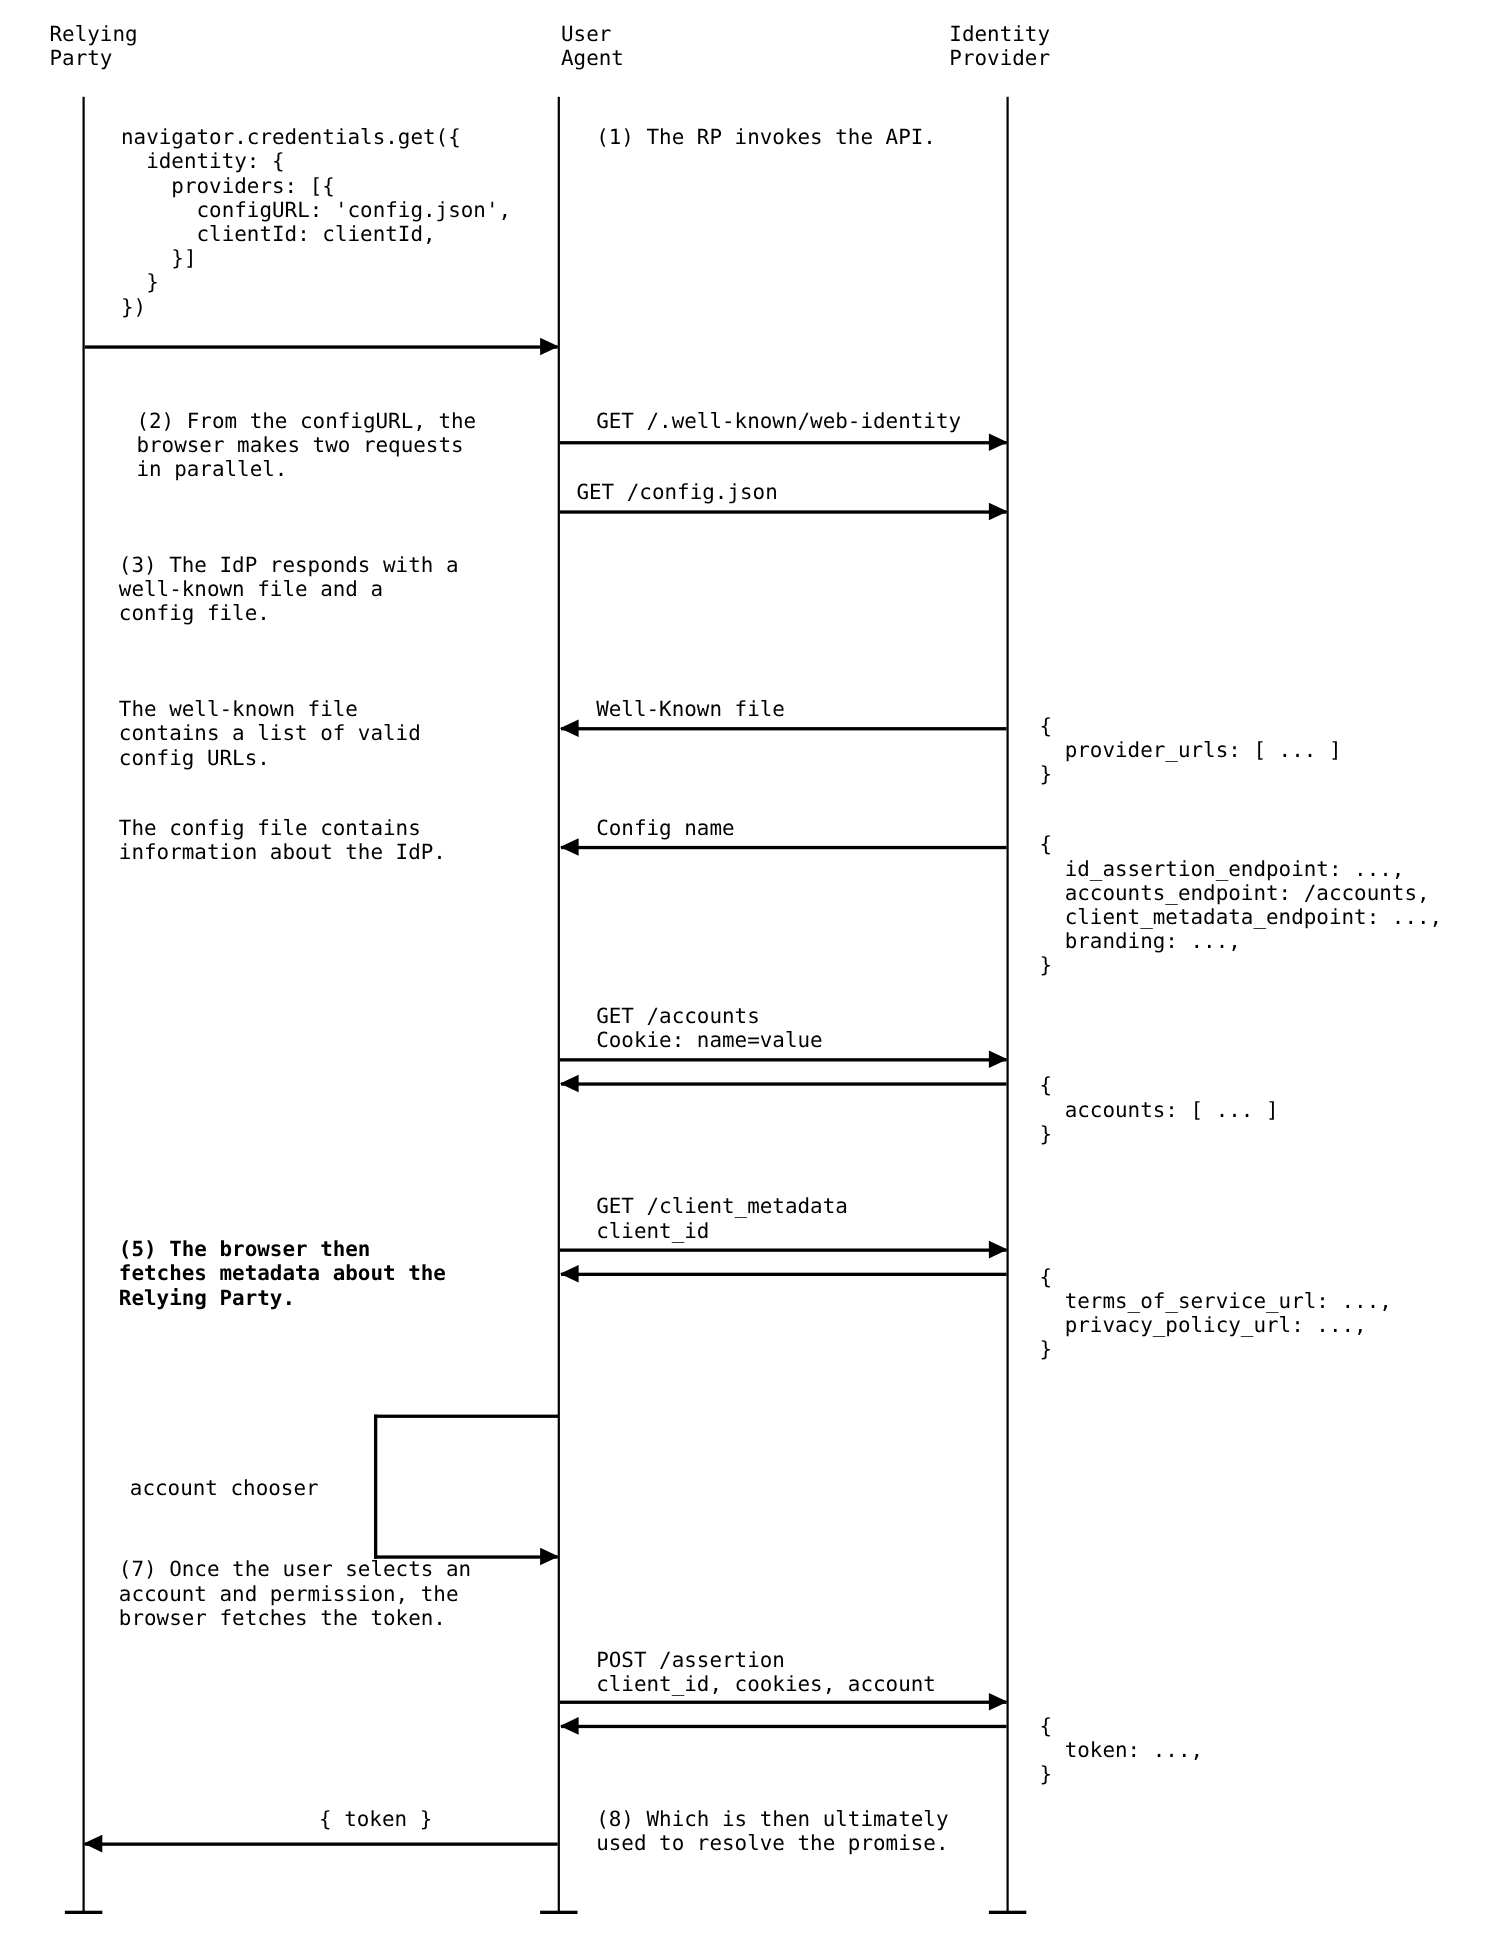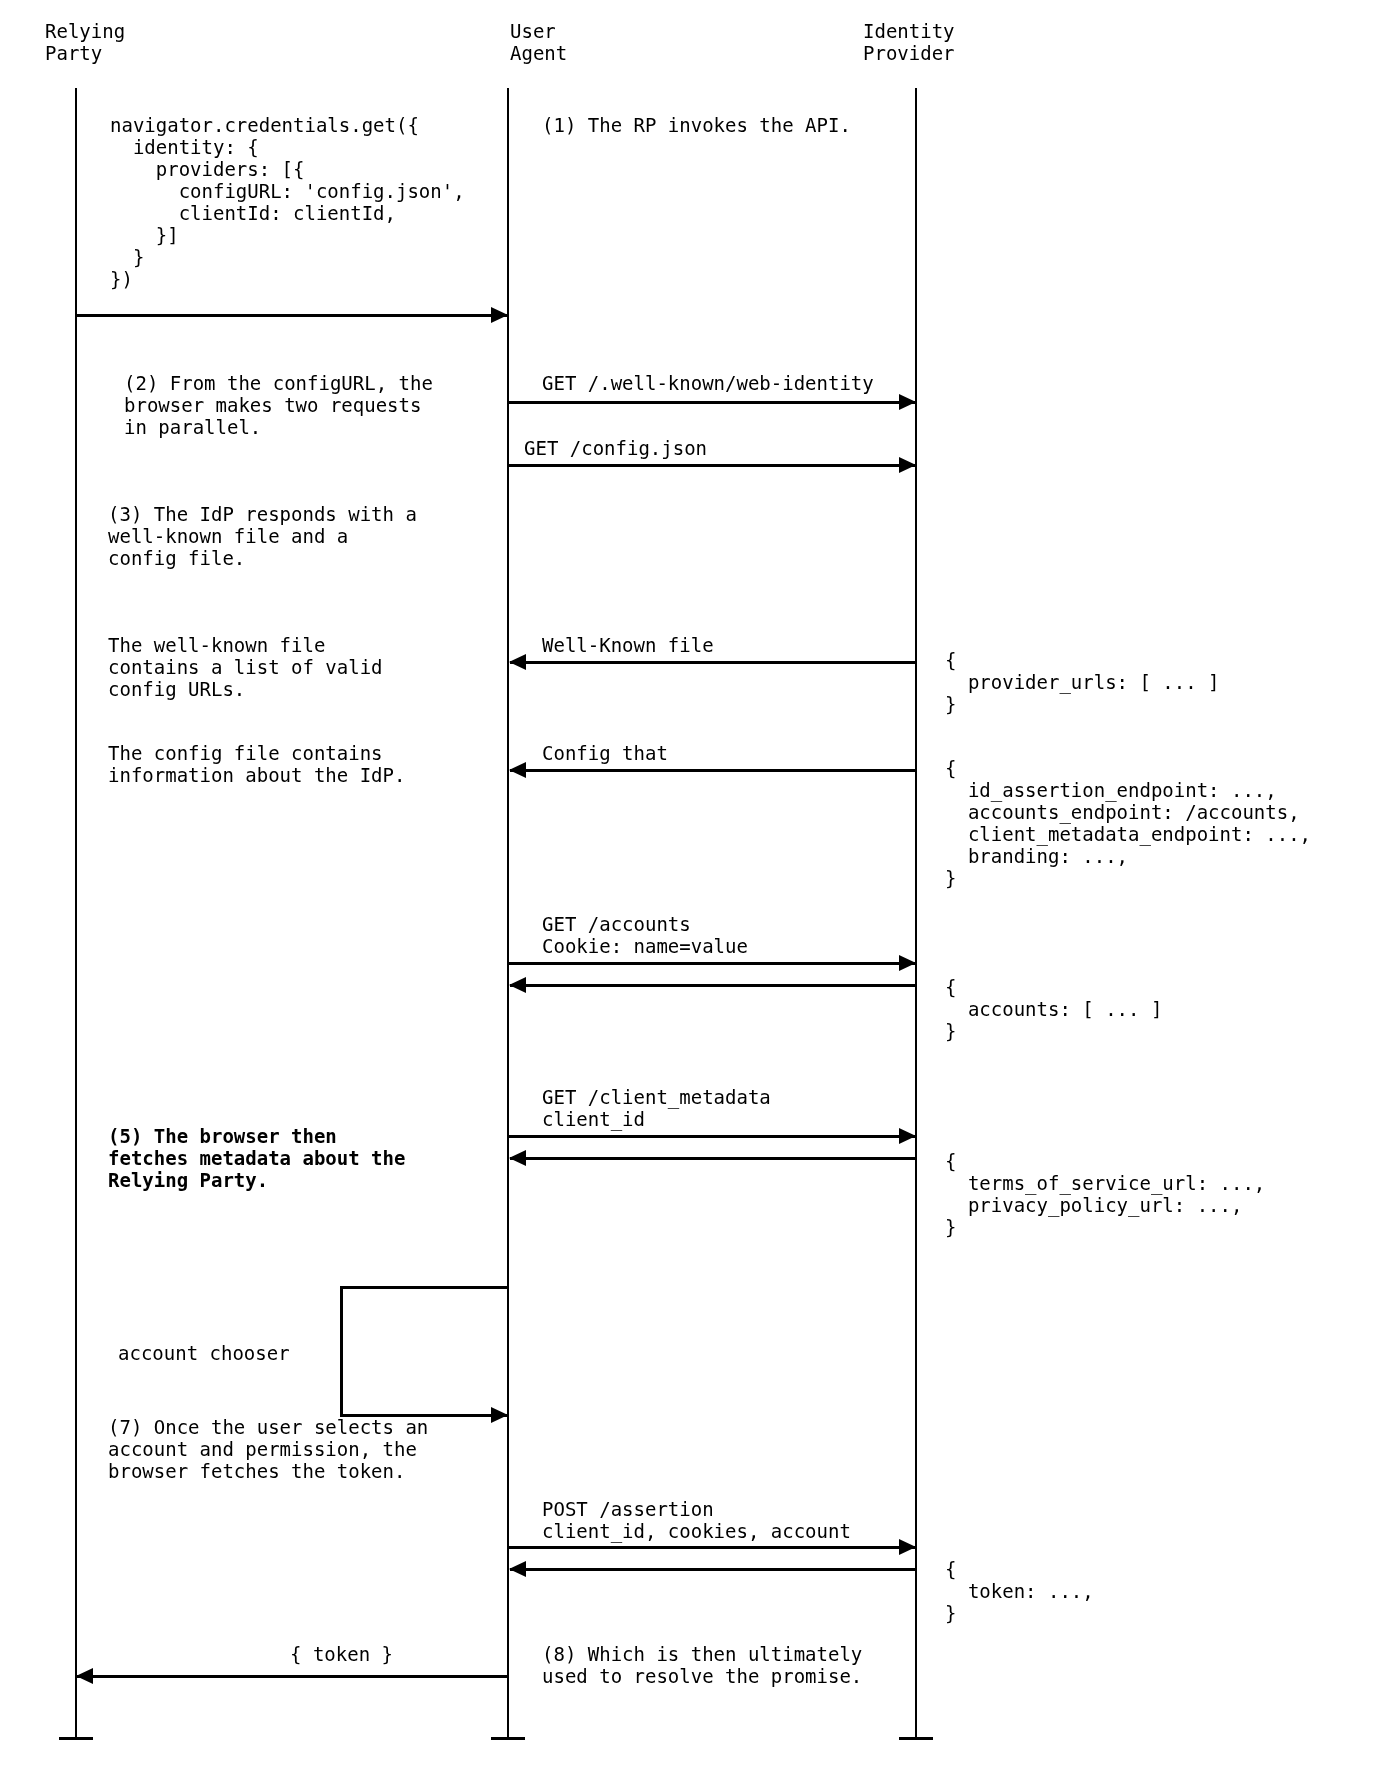--- a/index.html
+++ b/index.html
@@ -109,21 +109,21 @@
   <pre class="txt" style="left:542px; top:634px;">Well-Known file</pre>
   <div class="arrow" style="left:510px; top:661px; width:405px;">
     <div class="head l"></div>
   </div>
   <pre class="txt" style="left:945px; top:649px;">{
   provider_urls: [ ... ]
 }</pre>
 
   <pre class="txt" style="left:108px; top:742px;">The config file contains
 information about the IdP.</pre>
-  <pre class="txt" style="left:542px; top:742px;">Config that</pre>
+  <pre class="txt" style="left:542px; top:742px;">Config name</pre>
   <div class="arrow" style="left:510px; top:769px; width:405px;">
     <div class="head l"></div>
   </div>
   <pre class="txt" style="left:945px; top:757px;">{
   id_assertion_endpoint: ...,
   accounts_endpoint: /accounts,
   client_metadata_endpoint: ...,
   branding: ...,
 }</pre>
 

